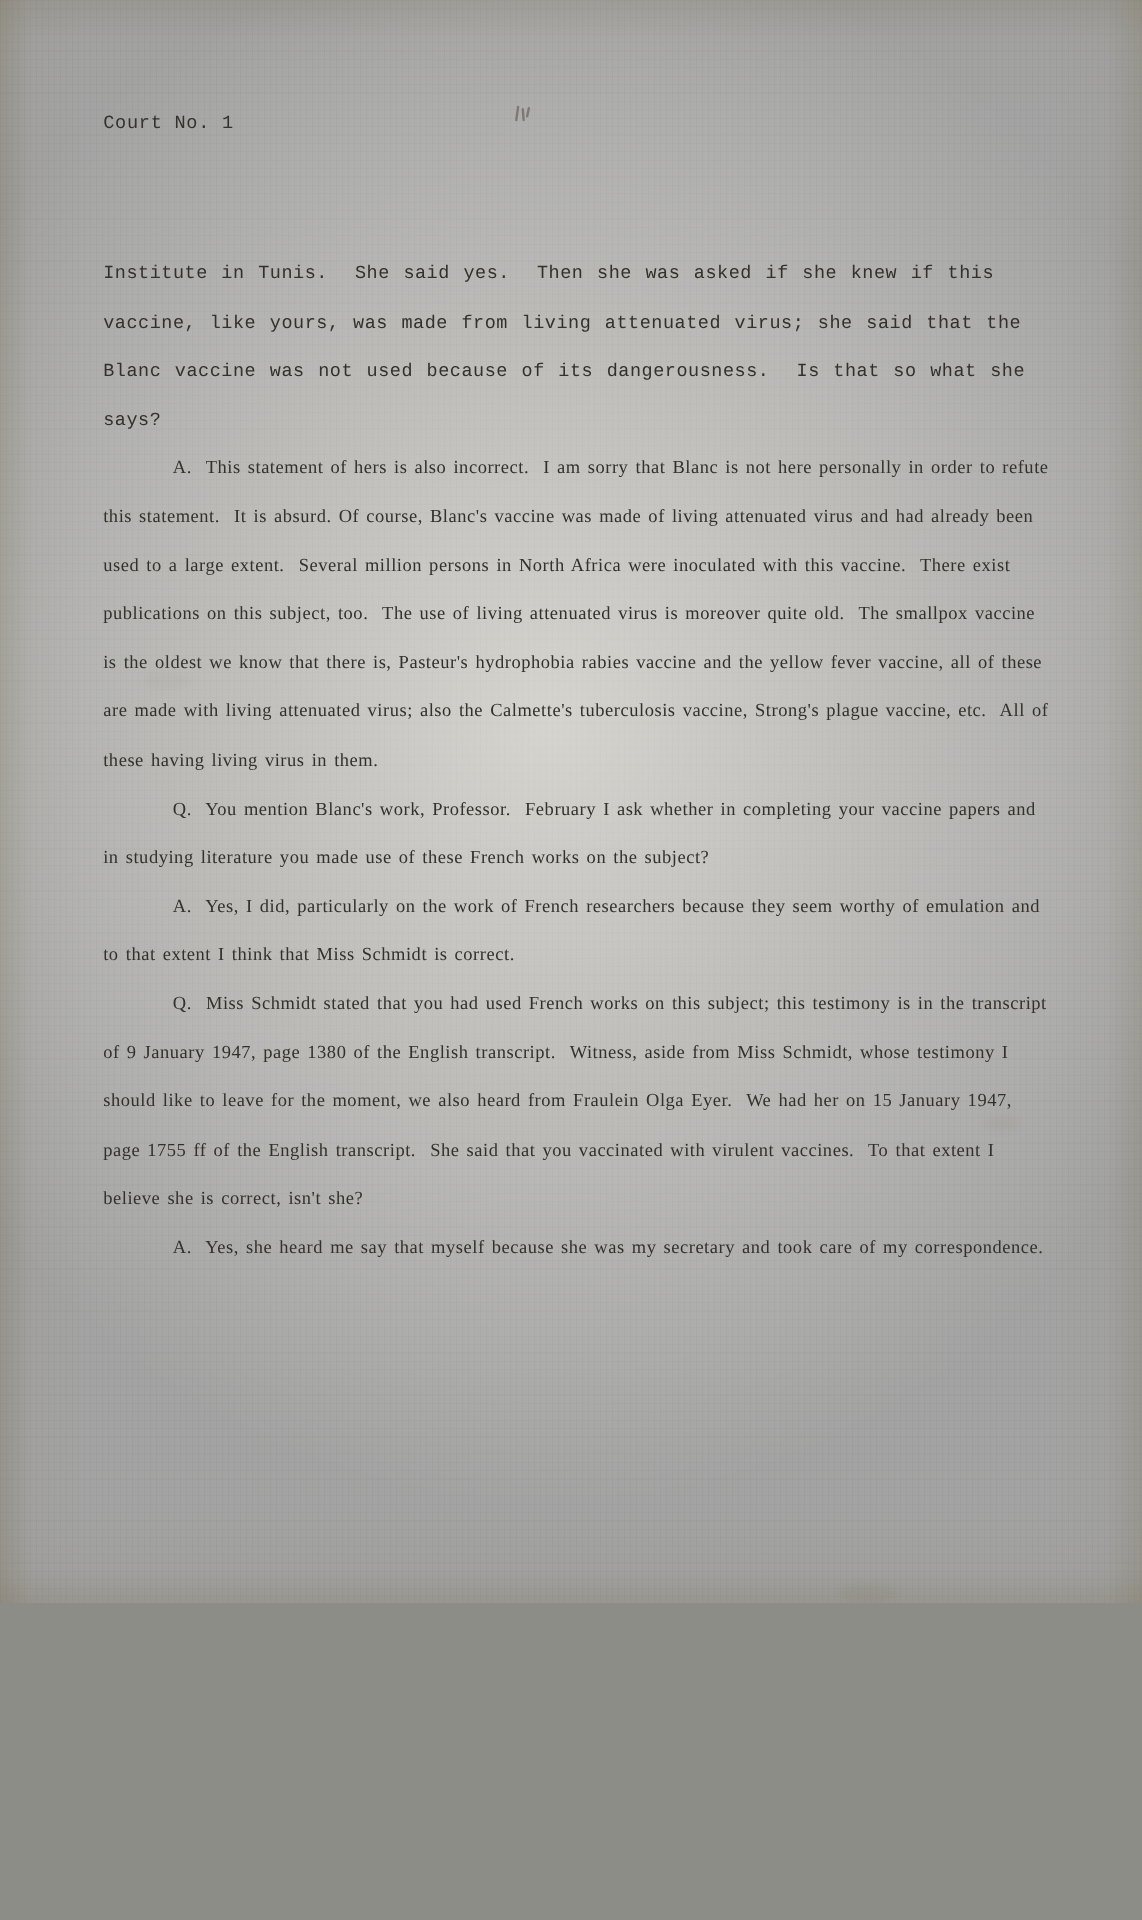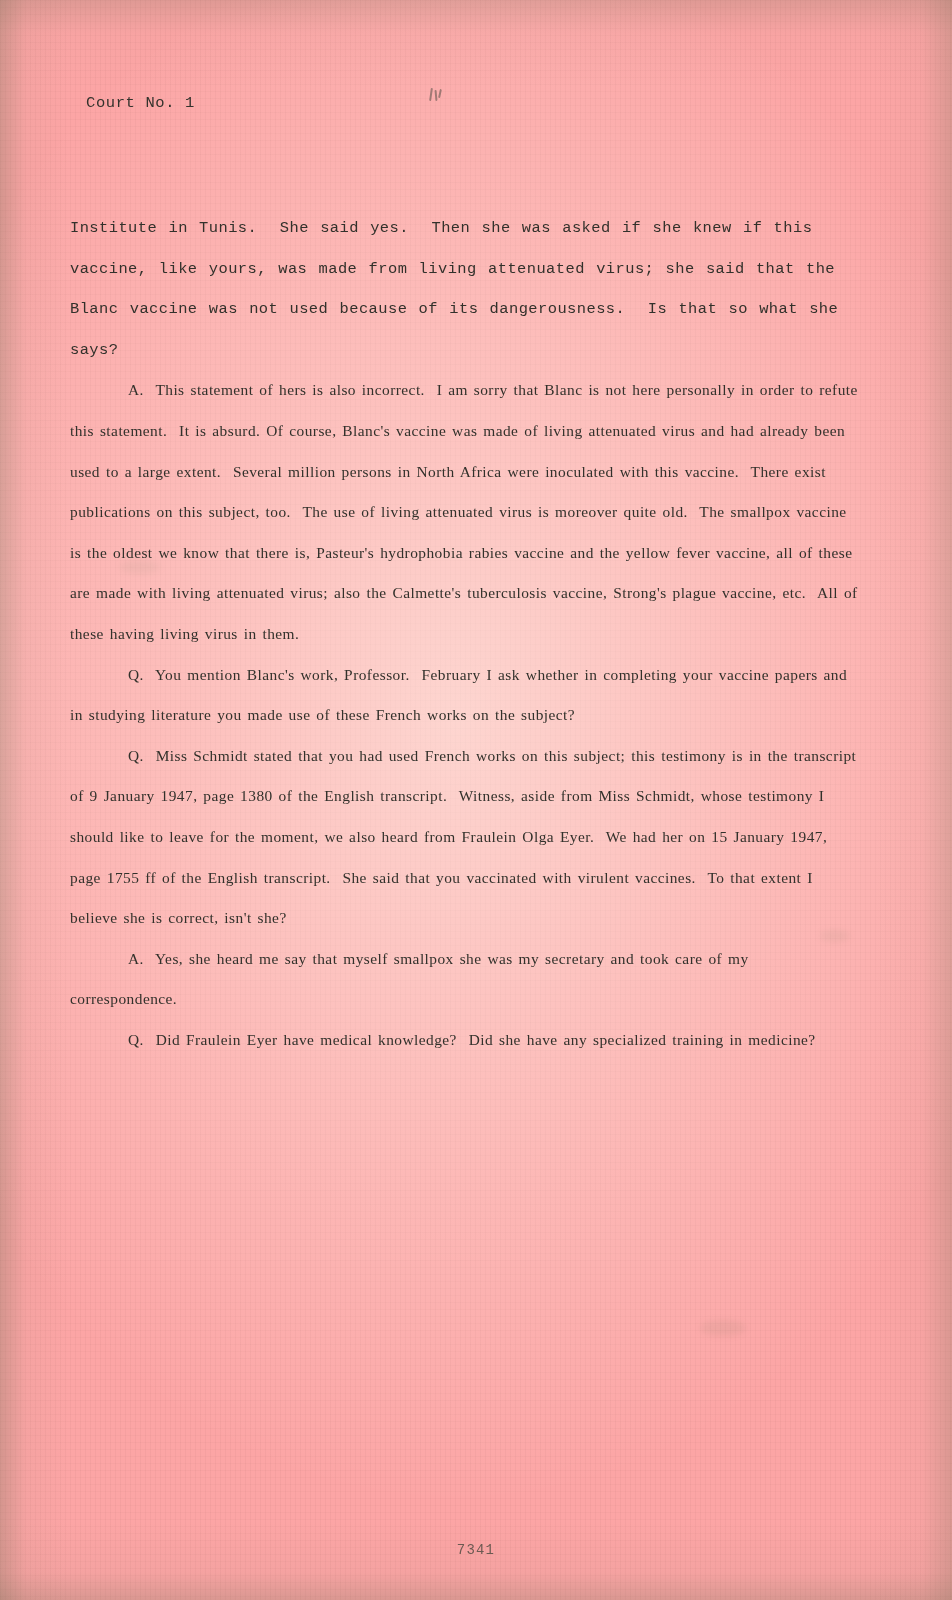--- a/index.html
+++ b/index.html
@@ -3,22 +3,22 @@
 <meta charset="utf-8">
 <style>
   html, body {
     margin: 0;
     padding: 0;
     background: #8d8d87;
   }
   .page {
     position: relative;
     width: 952px;
-    height: 1600px;
-    background: #fca5a5;
+    height: 1336px;
+    background: #a3a3a3;
     overflow: hidden;
     font-family: "Liberation Mono", "DejaVu Sans Mono", monospace;
     color: #2b2a26;
   }
   
   .page::before {
     content: "";
     position: absolute;
     inset: 0;
     background:
@@ -73,21 +73,21 @@
     height: 13px;
     background: #4a483f;
     transform: rotate(8deg);
     border-radius: 1px;
   }
   .smudge i:nth-child(2) { left: 5px; top: 2px; height: 11px; transform: rotate(-5deg); }
   .smudge i:nth-child(3) { left: 9px; top: 1px; height: 9px; transform: rotate(12deg); }
 
   .body-text {
     position: absolute;
-    left: 70px;
+    left: 86px;
     top: 208px;
     width: 790px;
     font-size: 15.4px;
     line-height: 40.6px;
     letter-spacing: 0.45px;
     color: #32312b;
     text-align: left;
   }
   .para {
     margin: 0 0 0 0;
@@ -136,21 +136,21 @@
     <div class="smudge">
       <i></i>
         <i></i>
         <i></i>
     </div>
 
     <div class="body-text">
       <p class="para">Institute in Tunis.  She said yes.  Then she was asked if she knew if this vaccine, like yours, was made from living attenuated virus; she said that the Blanc vaccine was not used because of its dangerousness.  Is that so what she says?</p>
       <p class="para indent">A.  This statement of hers is also incorrect.  I am sorry that Blanc is not here personally in order to refute this statement.  It is absurd. Of course, Blanc's vaccine was made of living attenuated virus and had already been used to a large extent.  Several million persons in North Africa were inoculated with this vaccine.  There exist publications on this subject, too.  The use of living attenuated virus is moreover quite old.  The smallpox vaccine is the oldest we know that there is, Pasteur's hydrophobia rabies vaccine and the yellow fever vaccine, all of these are made with living attenuated virus; also the Calmette's tuberculosis vaccine, Strong's plague vaccine, etc.  All of these having living virus in them.</p>
       <p class="para indent">Q.  You mention Blanc's work, Professor.  February I ask whether in completing your vaccine papers and in studying literature you made use of these French works on the subject?</p>
+      <p class="para indent">A.  Yes, I did, particularly on the work of French researchers because they seem worthy of emulation and to that extent I think that Miss Schmidt is correct.</p>
       <p class="para indent">Q.  Miss Schmidt stated that you had used French works on this subject; this testimony is in the transcript of 9 January 1947, page 1380 of the English transcript.  Witness, aside from Miss Schmidt, whose testimony I should like to leave for the moment, we also heard from Fraulein Olga Eyer.  We had her on 15 January 1947, page 1755 ff of the English transcript.  She said that you vaccinated with virulent vaccines.  To that extent I believe she is correct, isn't she?</p>
-      <p class="para indent">A.  Yes, she heard me say that myself smallpox she was my secretary and took care of my correspondence.</p>
-      <p class="para indent">Q.  Did Fraulein Eyer have medical knowledge?  Did she have any specialized training in medicine?</p>
+      <p class="para indent">A.  Yes, she heard me say that myself because she was my secretary and took care of my correspondence.</p>
     </div>
 
     <div class="page-number">7341</div>
 
   </div>
 </div>
 
 </body></html>

